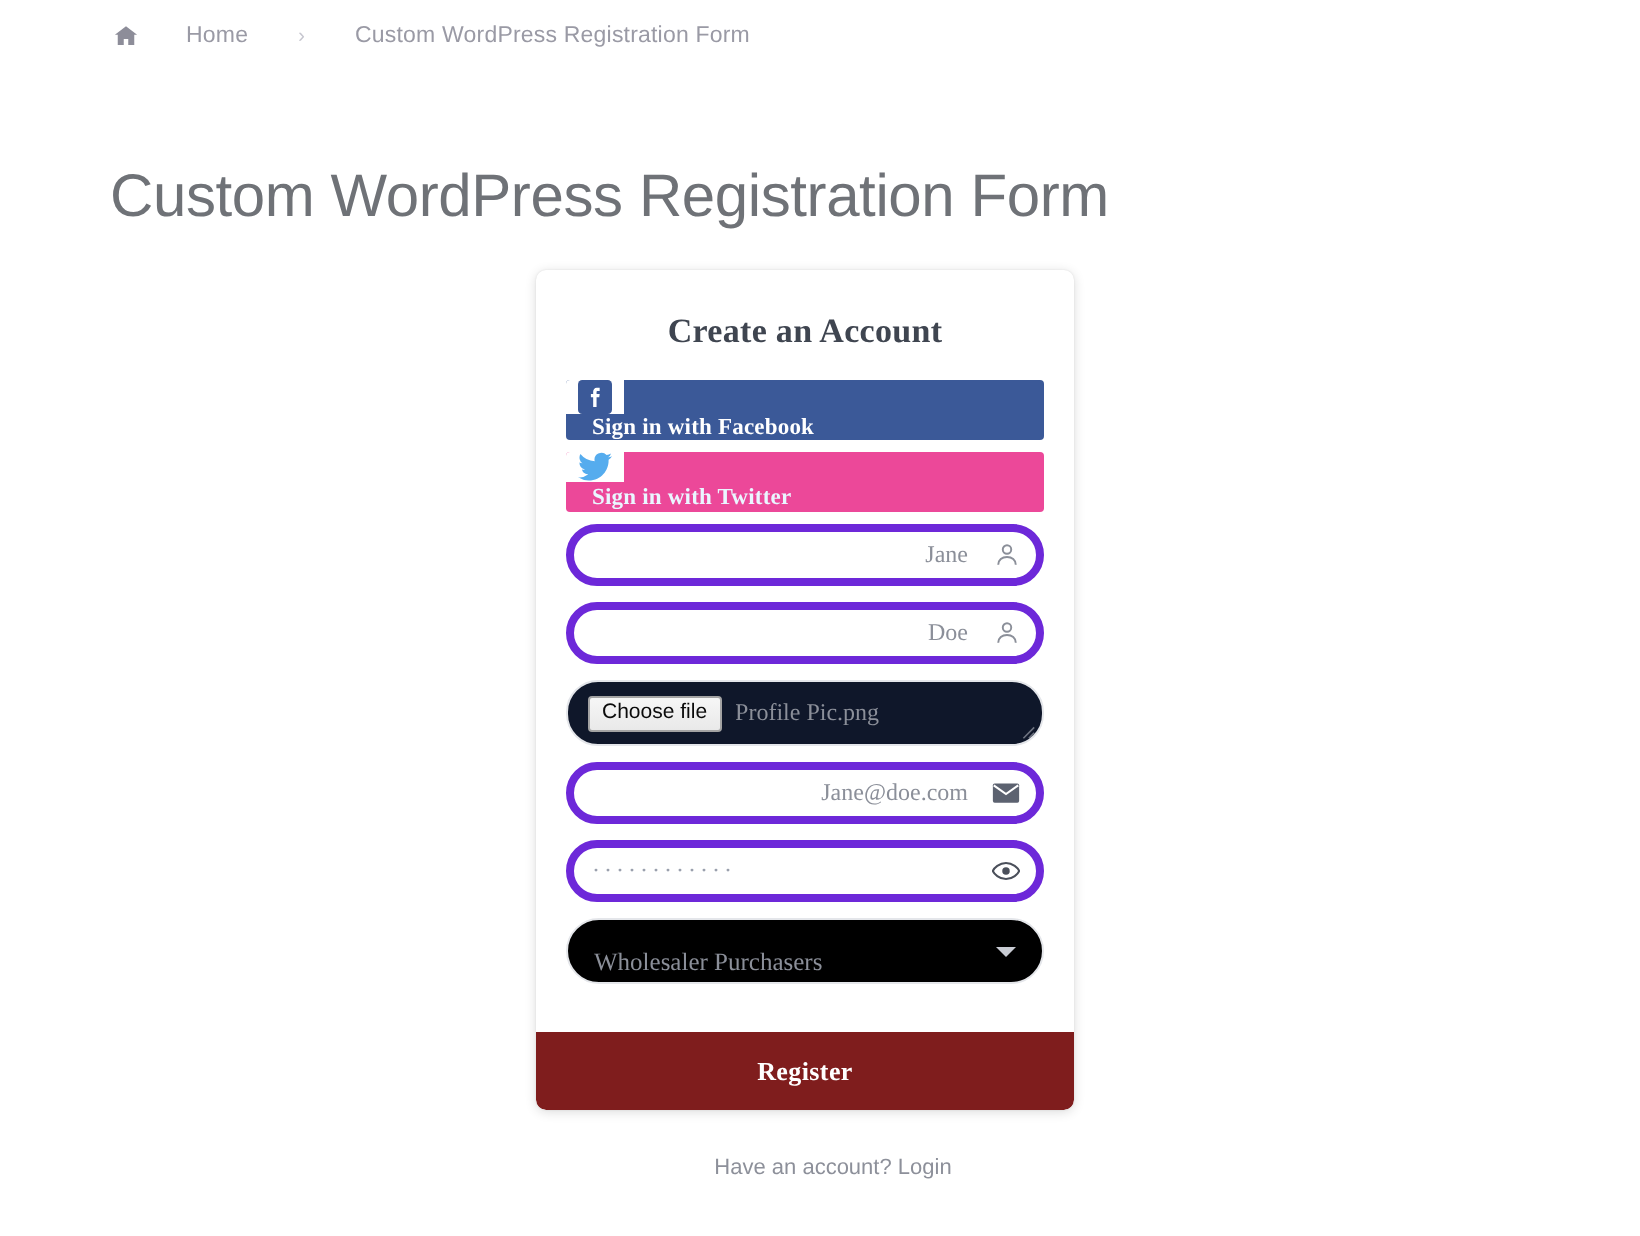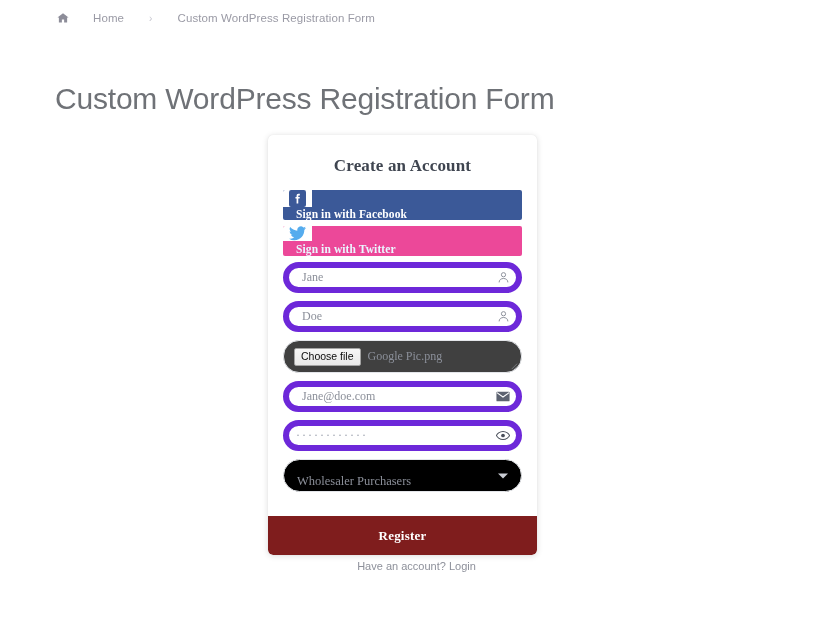--- a/index.html
+++ b/index.html
@@ -114,28 +114,29 @@
   .tw .social-label { color: #eaf6ff; }
 
   
   .field {
     position: relative;
     margin-bottom: 8px;
   }
   .field-input {
     width: 100%;
     height: 31px;
-    border: 6px solid #6d28d9;
+    border: 4px solid #6d28d9;
     border-radius: 16px;
     background: #ffffff;
     padding: 0 34px 0 13px;
     font-family: "Liberation Serif", serif;
     font-size: 12px;
     color: #000000;
     outline: none;
+    text-align: right;
   }
   .field-input::placeholder { color: #8b8f99; opacity: 1; }
   .field-icon {
     position: absolute;
     right: 12px;
     top: 50%;
     transform: translateY(-50%);
     width: 14px;
     height: 14px;
     display: flex;
@@ -158,21 +159,21 @@
     pointer-events: none;
   }
 
   
   .file-field {
     position: relative;
     width: 100%;
     height: 33px;
     border: 1px solid #e4e6ea;
     border-radius: 16px;
-    background: #404040;
+    background: #0f172a;
     display: flex;
     align-items: center;
     padding: 0 14px 0 10px;
     margin-bottom: 8px;
   }
   .choose-file-btn {
     font-family: "Liberation Sans", sans-serif;
     font-size: 10.5px;
     color: #0b0b0b;
     background: linear-gradient(#f6f6f6, #e9e9e9);
@@ -246,21 +247,21 @@
     letter-spacing: .2px;
     cursor: pointer;
     margin-top: 8px;
     border-radius: 0 0 5px 5px;
   }
 
   
   .card-footer {
     position: absolute;
     left: 282px;
-    top: 560px;
+    top: 578px;
     width: 269px;
     text-align: center;
     font-size: 11px;
     color: #8d909a;
   }
   .card-footer a { color: #8d909a; text-decoration: none; }
 </style>
 </head>
 <body>
 
@@ -317,21 +318,21 @@
       <span class="field-icon">
         <svg width="13" height="13" viewBox="0 0 16 16" fill="none" stroke="#8b8f99" stroke-width="1.2">
           <circle cx="8" cy="4.6" r="2.6"></circle>
             <path d="M2.6 14c0-3 2.4-4.8 5.4-4.8S13.4 11 13.4 14"></path>
         </svg>
       </span>
     </div>
 
     <div class="file-field">
       <span class="choose-file-btn">Choose file</span>
-      <span class="file-name">Google Pic.png</span>
+      <span class="file-name">Profile Pic.png</span>
       <span class="resize-grip">
         <svg viewBox="0 0 10 10" stroke="#b9bcc4" stroke-width="0.9">
             <path d="M9 3 3 9M9 6 6 9"></path>
           </svg>
       </span>
     </div>
 
     <div class="field">
       <input class="field-input" type="text" placeholder="Jane@doe.com" style="">
       <span class="field-icon">

